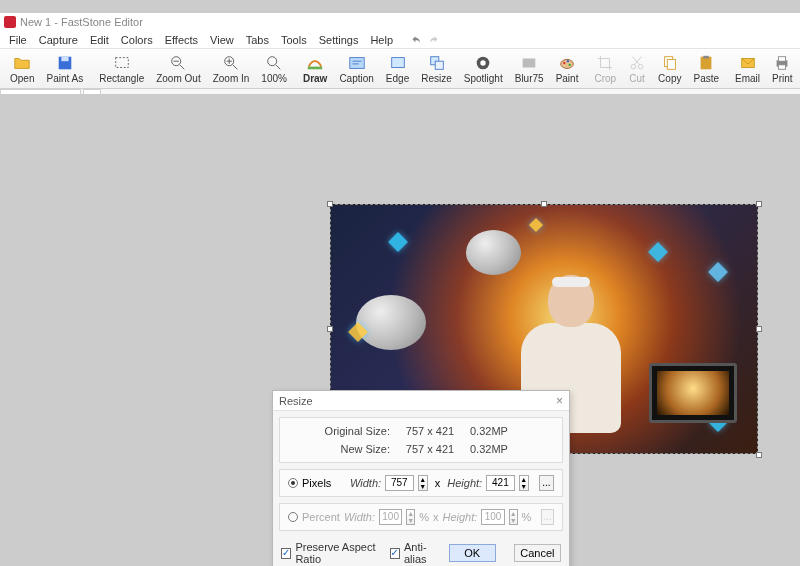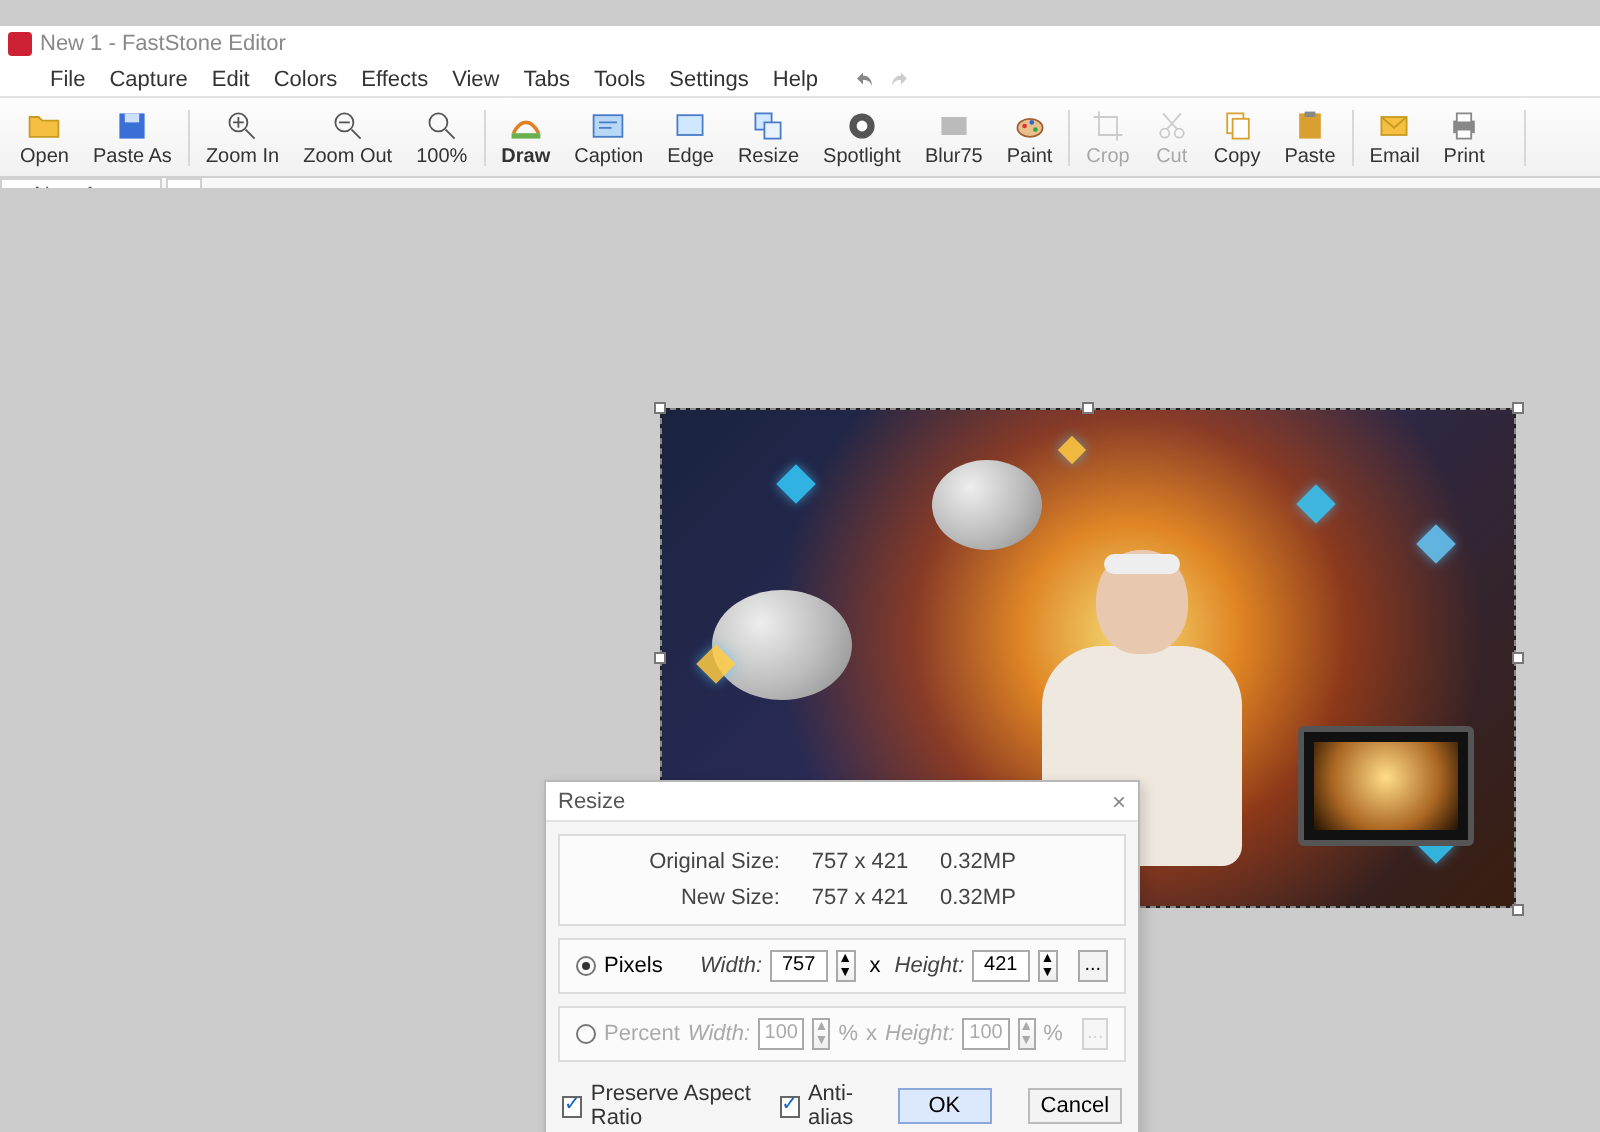--- a/index.html
+++ b/index.html
@@ -1,20 +1,20 @@
 <!DOCTYPE html>
 <html><head>
 <meta charset="utf-8">
 <style>
 * { box-sizing: border-box; margin: 0; padding: 0; font-family: "Segoe UI", Tahoma, sans-serif; font-size: 11px; }
 body { background: #cccccc; width: 800px; height: 566px; overflow: hidden; position: relative; }
 
 .titlebar { height: 18px; background: #fff; display: flex; align-items: center; padding-left: 4px; color: #888; margin-top: 13px; }
 .titlebar .logo { width: 12px; height: 12px; background: #c23; border-radius: 2px; margin-right: 4px; display:inline-block;}
-.menubar { height: 18px; background: #fff; display: flex; align-items: center; padding-left: 20px; gap: 2px; border-bottom: 1px solid #e3e3e3;}
+.menubar { height: 18px; background: #fff; display: flex; align-items: center; padding-left: 4px; gap: 2px; border-bottom: 1px solid #e3e3e3;}
 .menubar span { padding: 1px 5px; color: #333; cursor: default; }
 .menubar .ext-icons { margin-left:6px; display:flex; gap:4px; }
 .menubar .ext-icons svg { width:12px; height:12px; }
 
 .toolbar { height: 40px; background: linear-gradient(#fdfdfd,#f1f1f1); display:flex; align-items:center; padding: 0 4px; border-bottom:1px solid #d0d0d0;}
 .toolbar .tbtn { display:flex; flex-direction:column; align-items:center; justify-content:center; padding: 0 6px; height: 38px; color:#333; cursor:default; gap:1px;}
 .toolbar .tbtn.disabled { opacity:0.4; }
 .toolbar .tbtn svg { width:18px; height:18px; }
 .toolbar .tbtn .lbl { font-size:10px; white-space:nowrap; }
 .toolbar .sep { width:1px; height:28px; background:#d8d8d8; margin:0 2px;}
@@ -108,38 +108,44 @@
       <svg viewBox="0 0 20 20">
         <path d="M2 5h5l2 2h9v9H2z" fill="#f5c042" stroke="#c79a20"></path>
       </svg>
       <span class="lbl">Open</span>
     </div>
   <div class="tbtn">
       <svg viewBox="0 0 20 20">
         <rect x="3" y="3" width="14" height="14" fill="#3a6fd8"></rect>
         <rect x="6" y="3" width="8" height="5" fill="#cfe0ff"></rect>
       </svg>
-      <span class="lbl">Paste As</span>
-    </div>
-  <div class="sep"></div>
+      <span class="lbl">Paint As</span>
+    </div>
+  <div class="sep"></div>
+  <div class="tbtn">
+      <svg viewBox="0 0 20 20">
+        <rect x="3" y="4" width="14" height="11" fill="none" stroke="#555" stroke-dasharray="2 2"></rect>
+      </svg>
+      <span class="lbl">Rectangle</span>
+    </div>
+  <div class="tbtn">
+      <svg viewBox="0 0 20 20">
+        <circle cx="8" cy="8" r="5" fill="none" stroke="#555"></circle>
+        <path d="M12 12l5 5" stroke="#555"></path>
+        <path d="M5 8h6" stroke="#555"></path>
+      </svg>
+      <span class="lbl">Zoom Out</span>
+    </div>
   <div class="tbtn">
       <svg viewBox="0 0 20 20">
         <circle cx="8" cy="8" r="5" fill="none" stroke="#555"></circle>
         <path d="M12 12l5 5" stroke="#555"></path>
         <path d="M8 5v6M5 8h6" stroke="#555"></path>
       </svg>
       <span class="lbl">Zoom In</span>
-    </div>
-  <div class="tbtn">
-      <svg viewBox="0 0 20 20">
-        <circle cx="8" cy="8" r="5" fill="none" stroke="#555"></circle>
-        <path d="M12 12l5 5" stroke="#555"></path>
-        <path d="M5 8h6" stroke="#555"></path>
-      </svg>
-      <span class="lbl">Zoom Out</span>
     </div>
   <div class="tbtn">
       <svg viewBox="0 0 20 20">
         <circle cx="8" cy="8" r="5" fill="none" stroke="#555"></circle>
         <path d="M12 12l5 5" stroke="#555"></path>
       </svg>
       <span class="lbl">100%</span>
     </div>
   <div class="sep"></div>
   <div class="tbtn">

